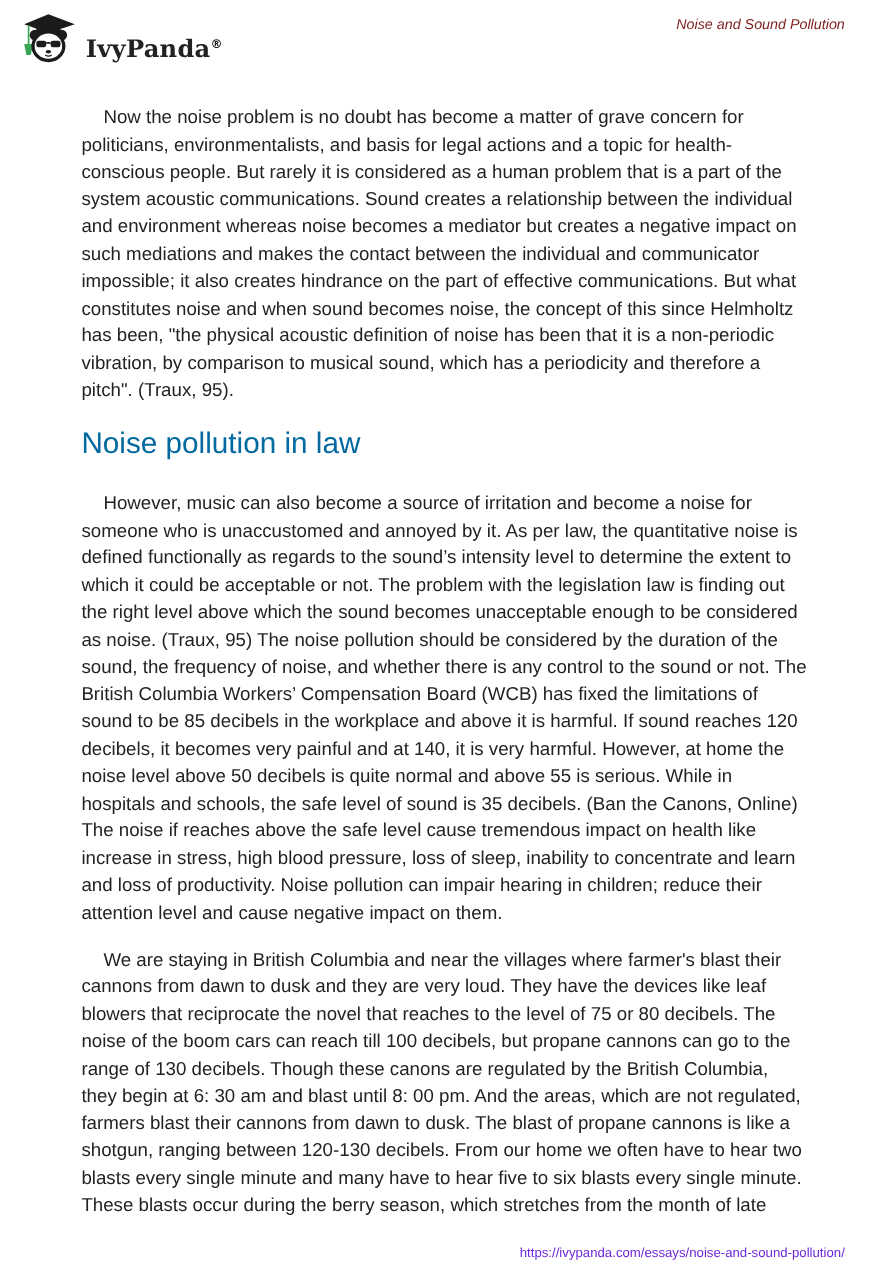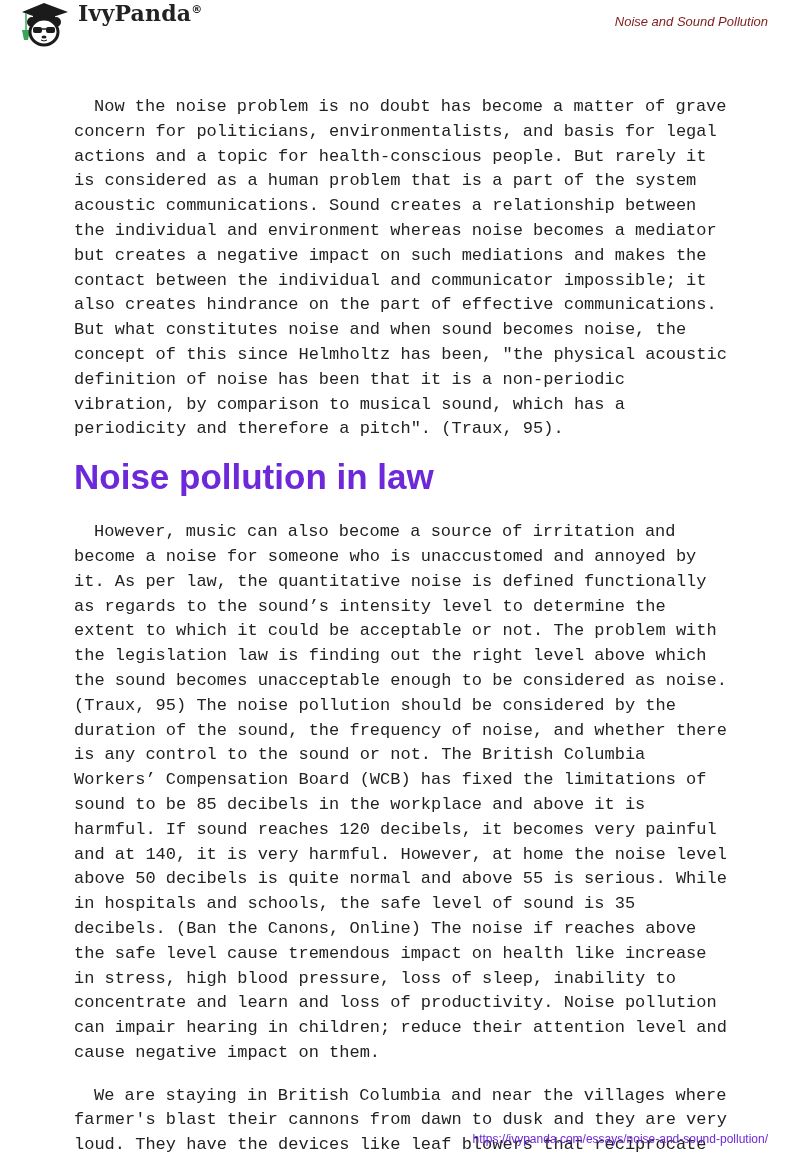--- a/index.html
+++ b/index.html
@@ -18,23 +18,23 @@
     .header {
       position: absolute;
       top: 0;
       left: 0;
       width: 800px;
       height: 60px;
     }
     .logo {
       position: absolute;
       left: 16px;
-      top: 0;
+      top: 10px;
       display: flex;
-      align-items: flex-start;
+      align-items: flex-end;
     }
     .logo-icon {
       width: 58px;
       height: 48px;
       display: block;
     }
     .logo-text {
       font-family: "DejaVu Serif", serif;
       font-weight: bold;
       font-size: 22px;
@@ -60,28 +60,27 @@
       left: 74px;
       top: 95px;
       width: 660px;
     }
     p {
       margin: 0 0 18px 0;
       font-size: 17px;
       line-height: 24.8px;
       text-indent: 20px;
       color: #222;
-      font-family: Liberation Mono, monospace;
     }
     h2 {
-      font-size: 35px;
-      font-weight: bold;
+      font-size: 27px;
+      font-weight: normal;
       margin: 6px 0 26px 0;
       line-height: 34px;
-      color: #6d28d9;
+      color: #0369a1;
     }
     .footer-url {
       position: absolute;
       right: 32px;
       top: 1132px;
       font-size: 12px;
       color: #6d28d9;
     }
   </style>
 </head>

